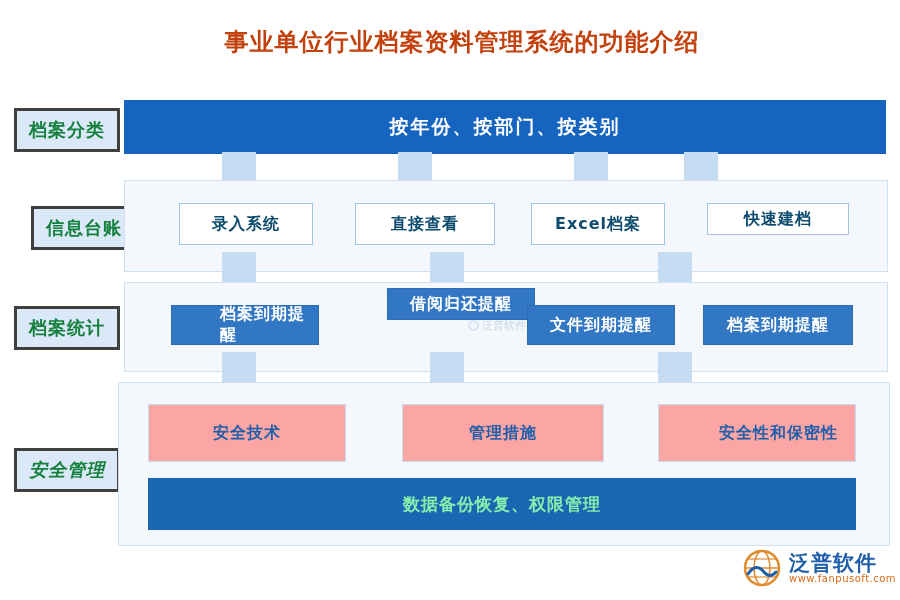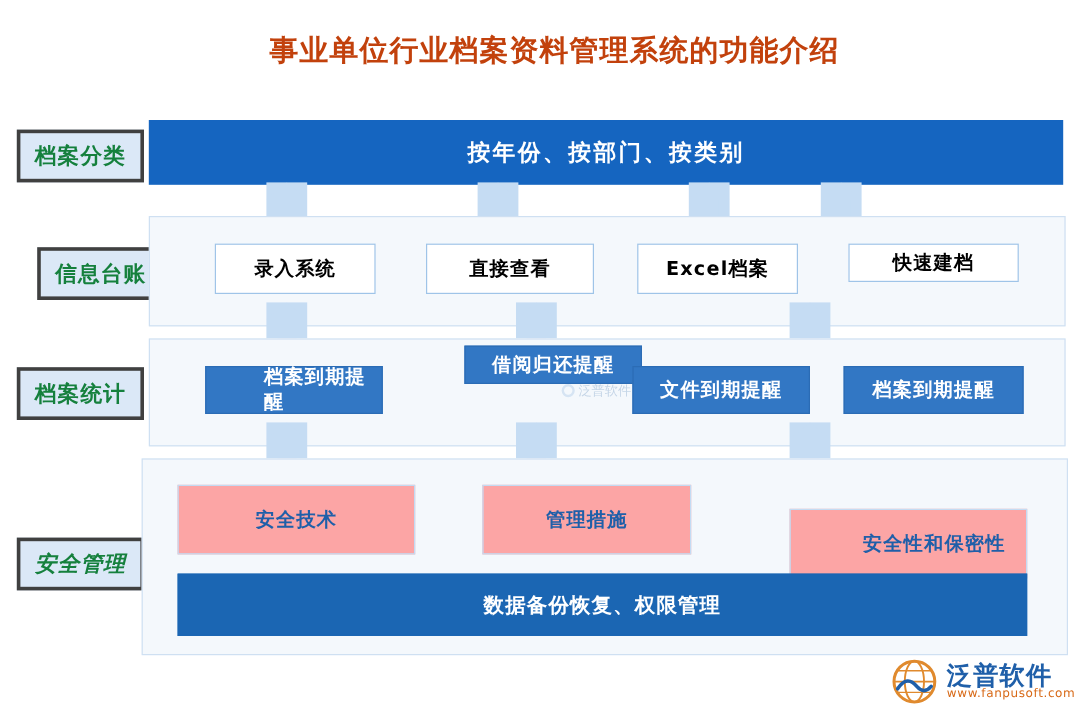--- a/index.html
+++ b/index.html
@@ -81,55 +81,55 @@
     align-items: center;
     justify-content: center;
     font-size: 16px;
     font-weight: bold;
     box-sizing: border-box;
     letter-spacing: 1px;
   }
   .box-outline {
     background: #ffffff;
     border: 1px solid #9fc4e8;
-    color: #000000;
+    color: #0c4a6e;
   }
   .box-solid {
     background: #3277c4;
     border: 1px solid #2b6cb5;
     color: #ffffff;
   }
   .box-light {
     background: #fca5a5;
     border: 1px solid #c3dbf3;
     color: #1f5fa9;
   }
   .box-deep {
     background: #1b66b3;
     border: 1px solid #1b66b3;
-    color: #ffffff;
+    color: #86efac;
     font-size: 17px;
   }
 
   
   #r1b0 { left: 179px; top: 203px; width: 134px; height: 42px; }
   #r1b1 { left: 355px; top: 203px; width: 140px; height: 42px; }
   #r1b2 { left: 531px; top: 203px; width: 134px; height: 42px; }
   #r1b3 { left: 707px; top: 203px; width: 142px; height: 32px; }
 
   
   #r2b0 { left: 171px; top: 305px; width: 148px; height: 40px; padding-left: 48px; }
   #r2b1 { left: 351px; top: 288px; width: 148px; height: 32px; margin-left: 36px; }
   #r2b2 { left: 527px; top: 305px; width: 148px; height: 40px; }
   #r2b3 { left: 703px; top: 305px; width: 150px; height: 40px; }
 
   
   #r3b0 { left: 148px; top: 404px; width: 198px; height: 58px; }
-  #r3b1 { left: 402px; top: 404px; width: 174px; height: 58px; }
-  #r3b2 { left: 658px; top: 424px; width: 198px; height: 58px; padding-left: 43px; }
+  #r3b1 { left: 402px; top: 404px; width: 202px; height: 58px; }
+  #r3b2 { left: 658px; top: 404px; width: 198px; height: 58px; padding-left: 43px; }
   #r3wide { left: 148px; top: 478px; width: 708px; height: 52px; }
 
   
   .arrow {
     position: absolute;
     width: 34px;
     height: 30px;
     background: #c5dcf3;
   }
   .arrow svg { display: block; }

